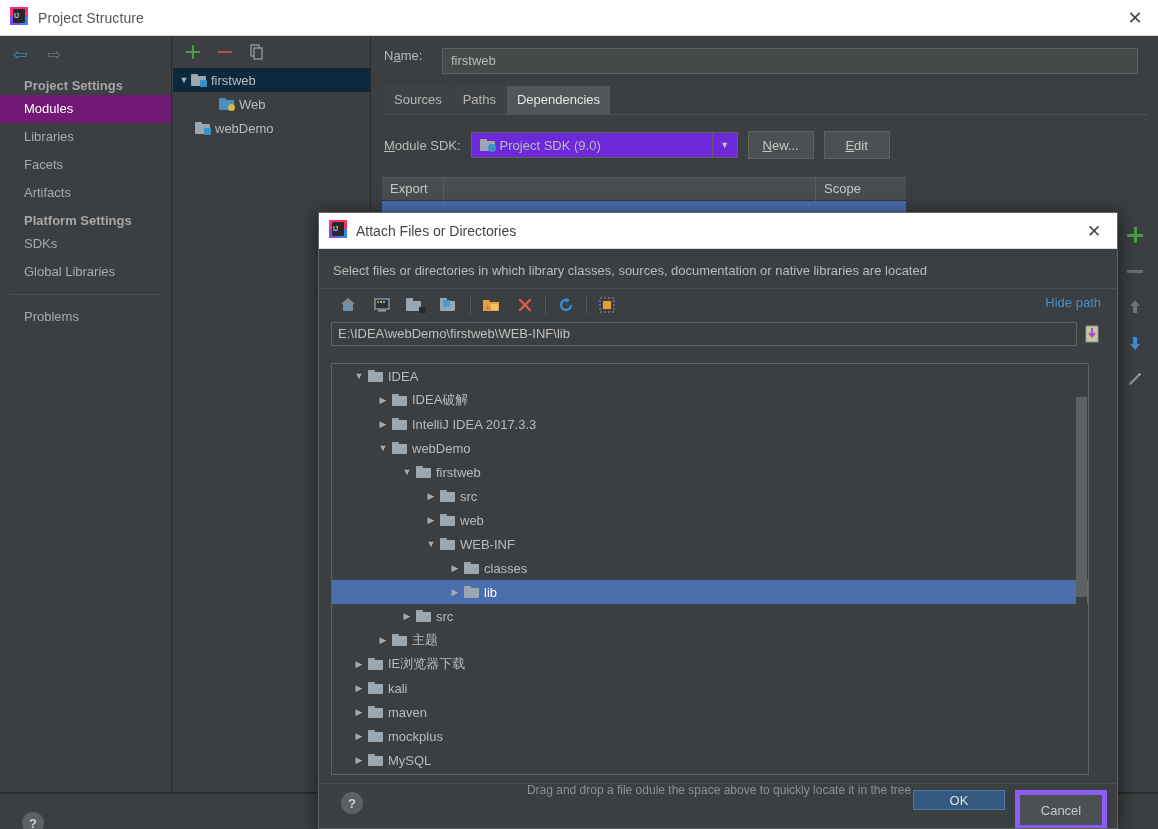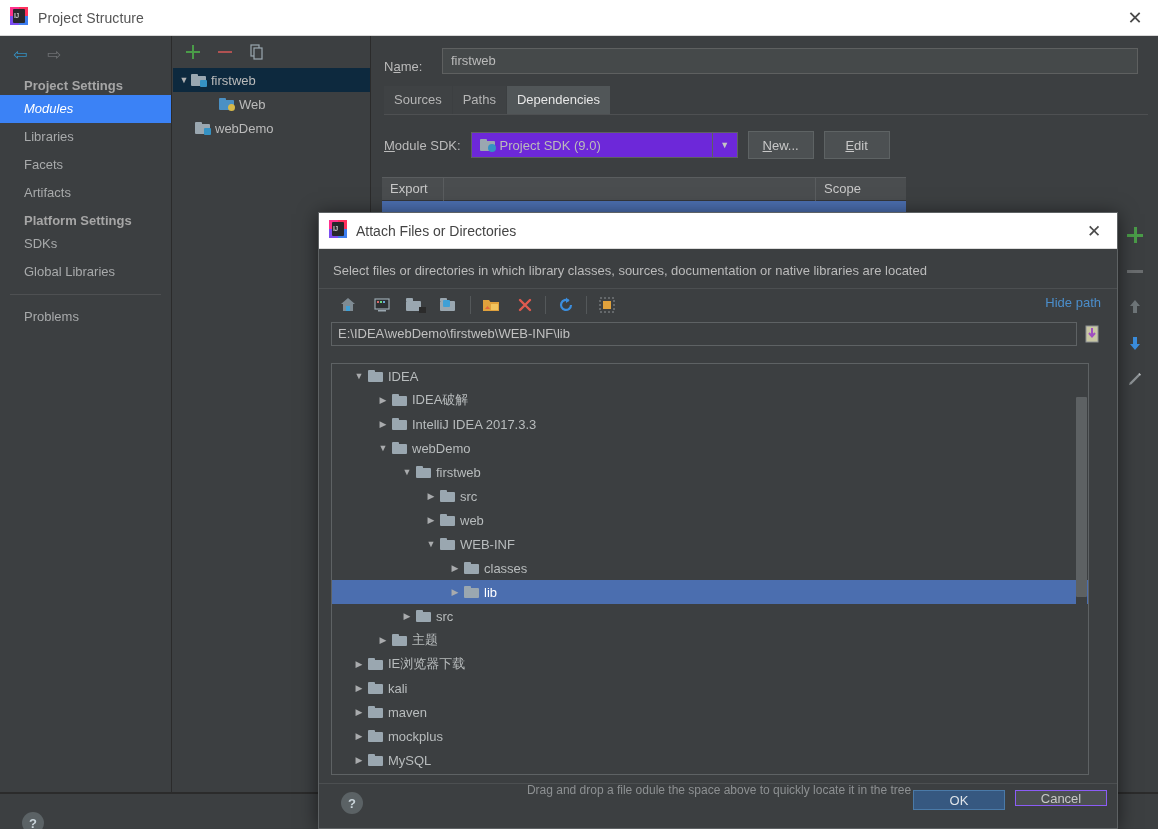--- a/index.html
+++ b/index.html
@@ -57,21 +57,21 @@
   .nav-arrow { width:20px; height:20px; display:flex; align-items:center; justify-content:center; font-size:17px; line-height:1; }
   .nav-arrow.active { color:#3592c4; }
   .nav-arrow.inactive { color:#6e7173; }
 
   .sb-group {
     padding:6px 0 2px 24px; font-size:13px; font-weight:bold; color:#a6a6a6;
   }
   .sb-item {
     height:28px; line-height:28px; padding-left:24px; font-size:13px; color:#a8aaab;
   }
-  .sb-item.selected { background:#3b82f6; color:#ffffff;font-style:italic; }
+  .sb-item.selected { background:#701a75; color:#ffffff; }
   .sb-sep { height:1px; background:#4e5052; margin:8px 10px 8px 10px; }
 
   
   .modpanel {
     position:absolute; left:173px; top:36px; width:198px; height:757px;
     background:#3c3f41; border-right:1px solid #2b2b2b;
   }
   .modtools { height:32px; display:flex; align-items:center; padding-left:12px; gap:16px; }
   .modtools .ic { width:16px; height:16px; position:relative; }
   .ic-plus:before, .ic-plus:after { content:""; position:absolute; background:#4a9c48; }
@@ -96,21 +96,21 @@
   .fold.web .badge { position:absolute; right:-1px; bottom:-1px; width:7px; height:7px; background:#d6b94a; border-radius:50%; }
   .fold.sdk .body { background:#9aa7b0; }
   .fold.sdk .tab  { background:#9aa7b0; }
   .fold.sdk .badge { position:absolute; right:-1px; bottom:-1px; width:8px; height:8px; background:#3592c4; border-radius:50%; }
 
   
   .content {
     position:absolute; left:372px; top:36px; width:786px; height:757px;
     background:#3c3f41;
   }
-  .namerow { display:flex; align-items:flex-end; padding:12px 10px 10px 12px; }
+  .namerow { display:flex; align-items:flex-start; padding:12px 10px 10px 12px; }
   .namelabel { width:58px; font-size:13px; color:#bbbbbb; }
   .namelabel u { text-decoration:underline; }
   .nameinput {
     flex:1; height:26px; background:#45494a; border:1px solid #5e6060;
     color:#bbbbbb; font-size:13px; padding:0 8px; line-height:24px;
     margin-right:10px;
   }
 
   .tabs { display:flex; padding-left:12px; margin-top:2px; align-items:flex-end; gap:1px; }
   .tab-item {
@@ -240,22 +240,22 @@
     position:absolute; left:22px; top:8px; width:22px; height:22px; border-radius:50%;
     background:#5b6265; color:#c9d4da; font-size:13px; font-weight:bold;
     display:flex; align-items:center; justify-content:center;
   }
   .dlg-ok {
     position:absolute; right:114px; top:6px; width:92px; height:20px;
     background:#365880; border:1px solid #4a7aa8; color:#dfe4e8; font-size:13px;
     display:flex; align-items:center; justify-content:center;
   }
   .dlg-cancel {
-    position:absolute; right:12px; top:6px; width:92px; height:16px;
-    background:#4c5052; border:1px solid #8b5cf6; color:#c8c8c8; font-size:13px;
+    position:absolute; right:12px; top:6px; width:92px; height:40px;
+    background:#4c5052; border:5px solid #8b5cf6; color:#c8c8c8; font-size:13px;
     display:flex; align-items:center; justify-content:center;
   }
 </style>
 </head>
 <body>
 
 <div id="root">
 
   <div class="titlebar">
     <span class="tb-icon">

